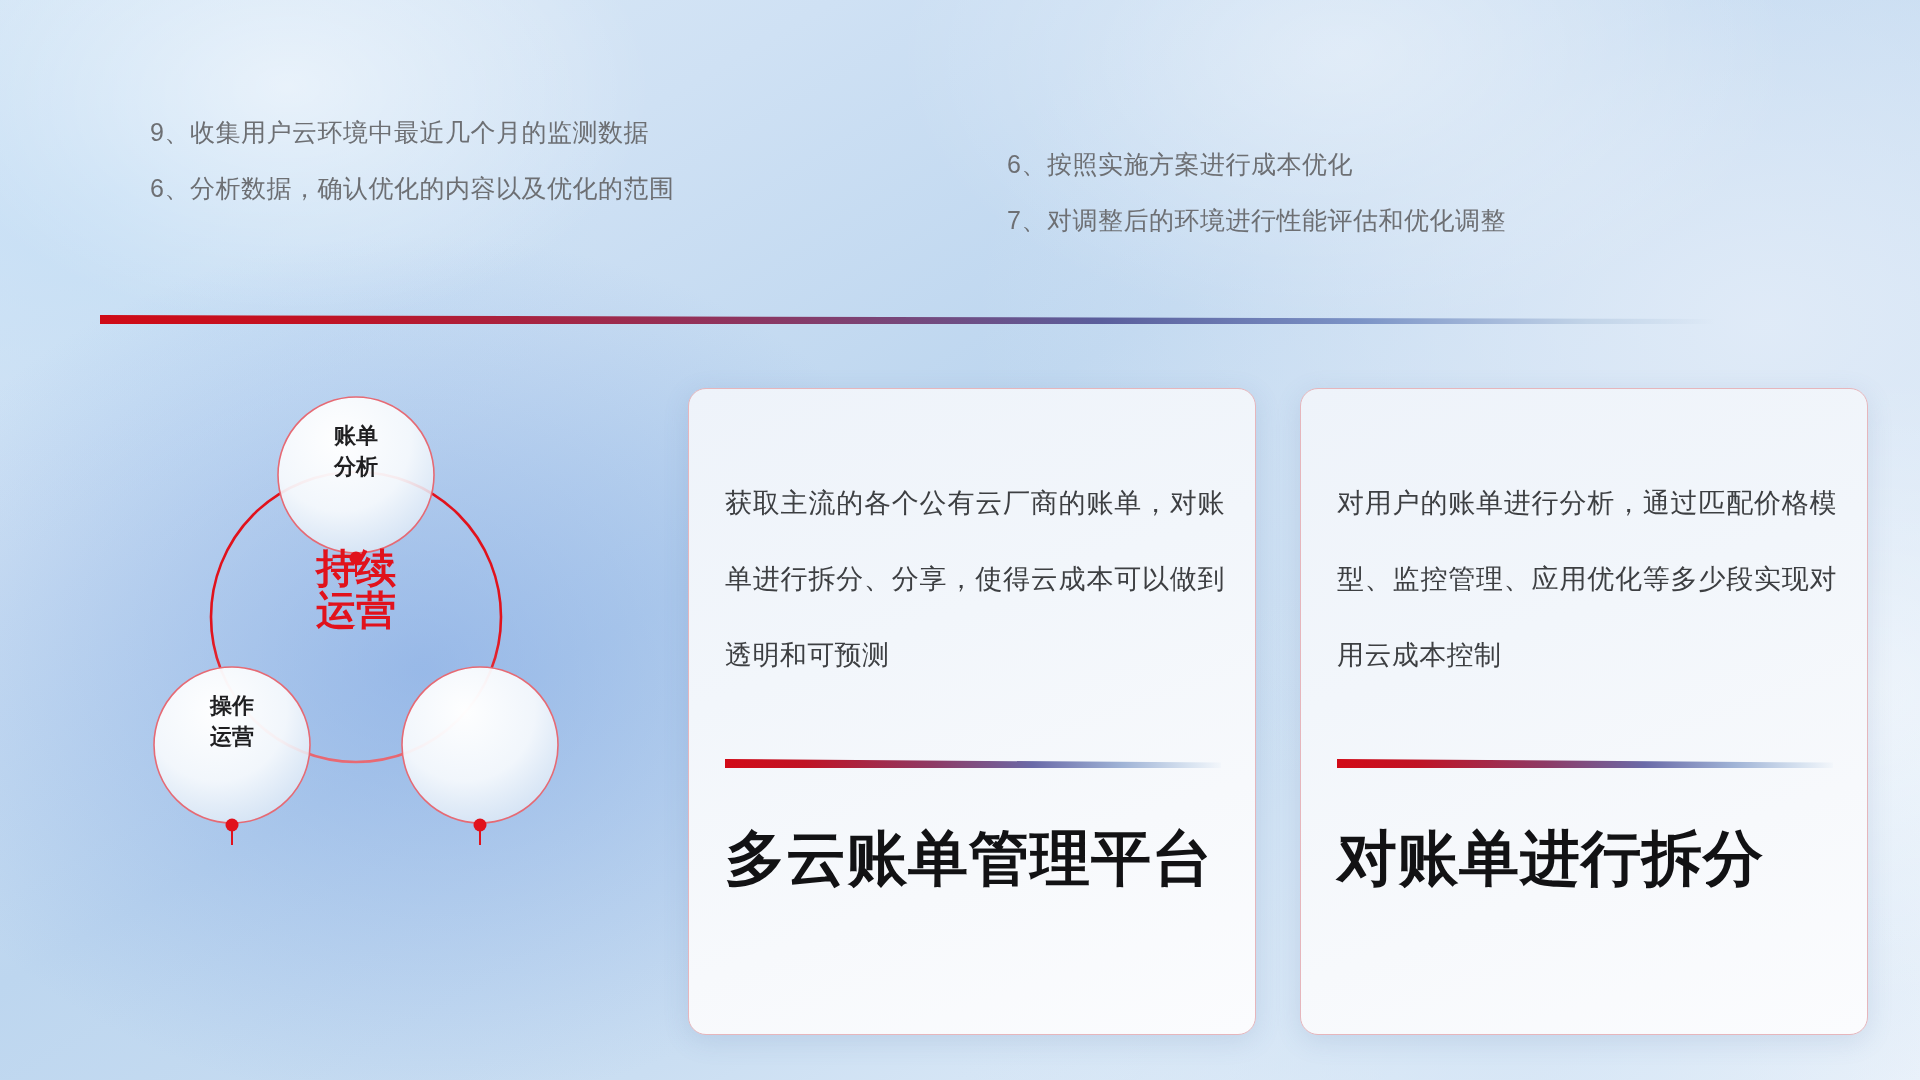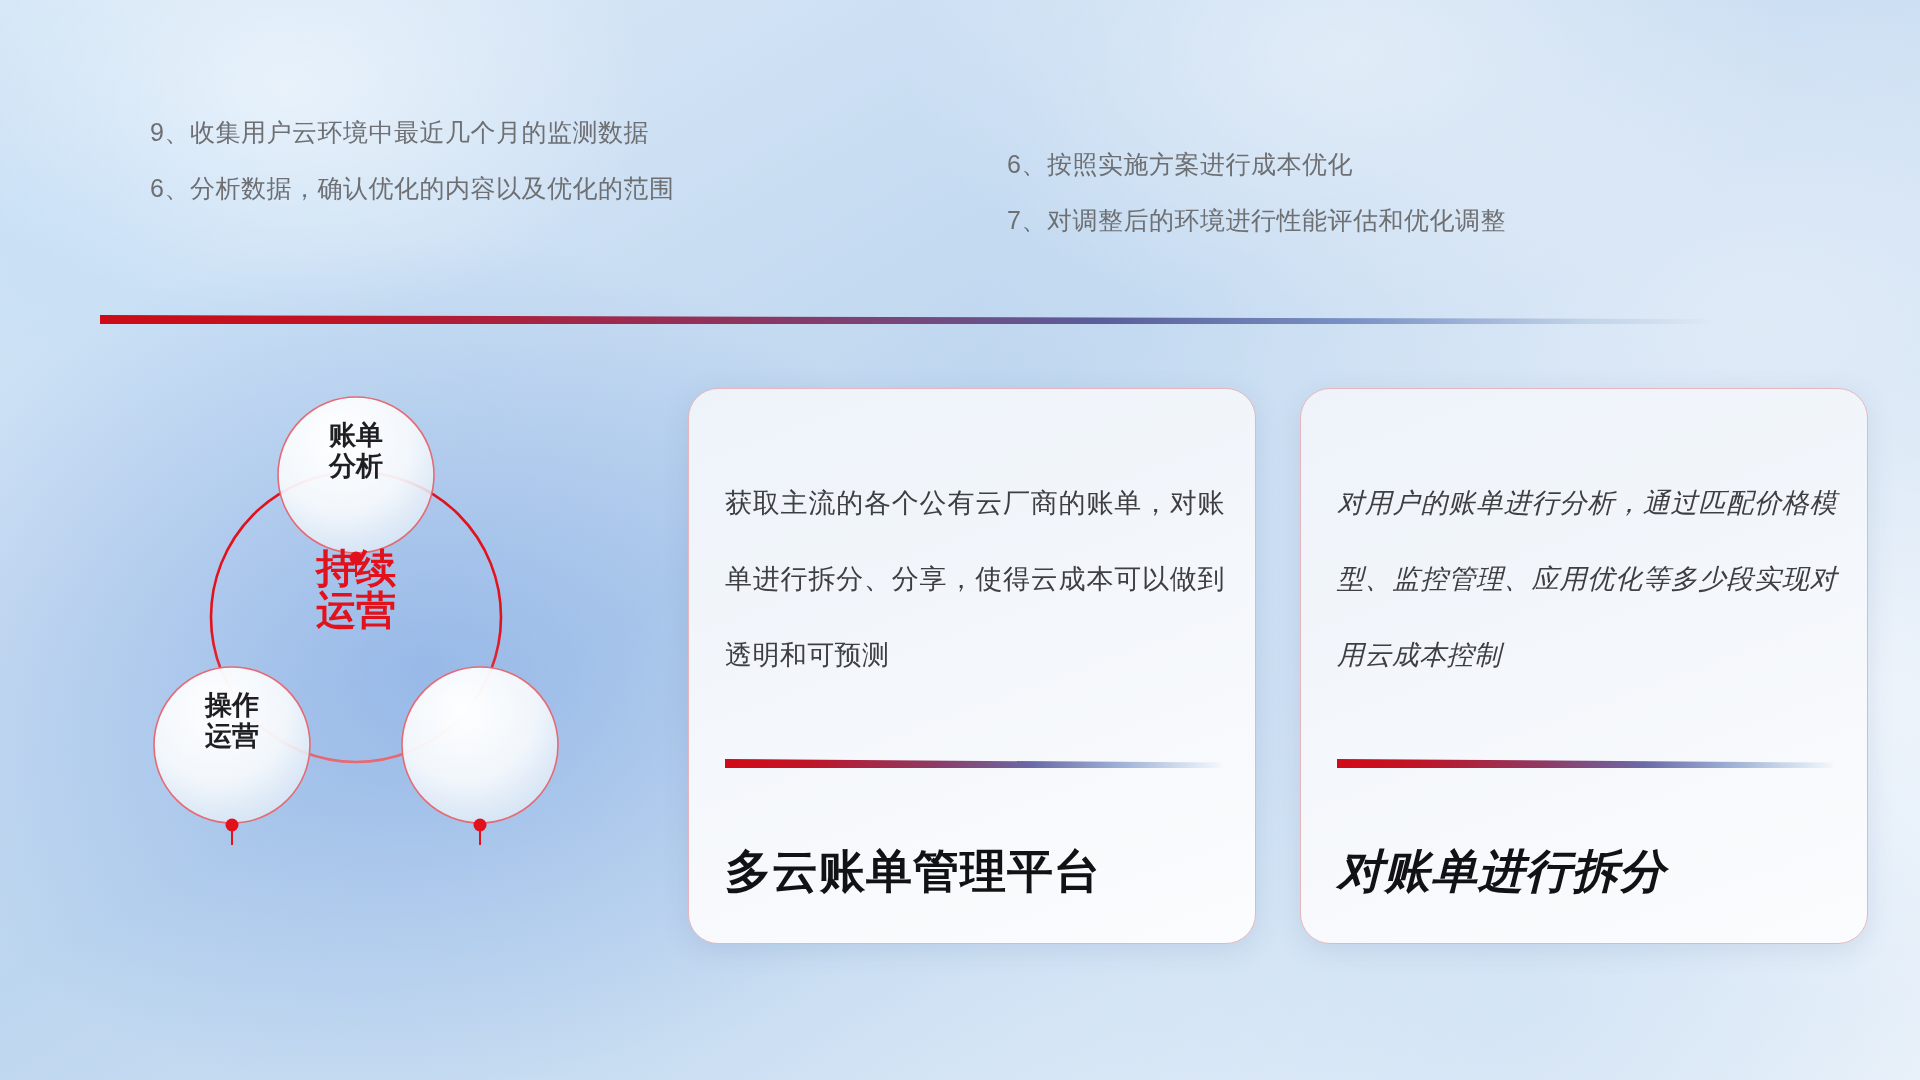--- a/index.html
+++ b/index.html
@@ -77,21 +77,21 @@
     height: 560px;
     z-index: 5;
   }
   .diagram svg { position: absolute; inset: 0; overflow: visible; }
 
   .lobe-label {
     position: absolute;
     text-align: center;
     font-weight: bold;
     color: #1f1f21;
-    font-size: 27px;
+    font-size: 22px;
     line-height: 31px;
     white-space: nowrap;
     pointer-events: none;
   }
   .lobe-label.top   { left: 186px; top: 55px;  width: 150px; }
   .lobe-label.left  { left: 62px;  top: 325px; width: 150px; }
   .lobe-label.right { left: 310px; top: 325px; width: 150px; }
 
   .center-label {
     position: absolute;
@@ -105,30 +105,30 @@
     color: #e1121c;
     white-space: nowrap;
     pointer-events: none;
   }
 
   
   .card {
     position: absolute;
     top: 388px;
     width: 568px;
-    height: 556px;
-    border-radius: 30px;
+    height: 647px;
+    border-radius: 18px;
     border: 1.6px solid #e6b6bc;
     background: linear-gradient(160deg, #eef3fa 0%, #f2f6fb 38%, #f7f9fc 70%, #fbfcfe 100%);
     box-shadow: 0 6px 26px rgba(90,120,165,0.16);
     z-index: 6;
     overflow: hidden;
   }
   .card.one { left: 688px; }
-  .card.two { left: 1300px; font-style: italic; }
+  .card.two { left: 1300px; }
 
   .card-body {
     position: absolute;
     left: 36px;
     right: 30px;
     top: 76px;
     font-size: 27px;
     line-height: 76px;
     color: #3d3f42;
     letter-spacing: 0.4px;
@@ -150,26 +150,25 @@
       #9fb3d6 80%,
       #d9e4f1 94%,
       rgba(232,240,248,0.25) 100%);
     clip-path: polygon(0 0, 100% 40%, 100% 100%, 0 100%);
   }
 
   .card-title {
     position: absolute;
     left: 36px;
     top: 430px;
-    font-size: 46px;
+    font-size: 60px;
     font-weight: bold;
     color: #121214;
     letter-spacing: 1px;
     white-space: nowrap;
-    margin-top: 22px;
   }
 </style>
 </head>
 <body>
 
 <div id="slide">
 
   <div class="steps left">
     <span class="step-line">9、收集用户云环境中最近几个月的监测数据</span>
     <span class="step-line">6、分析数据，确认优化的内容以及优化的范围</span>

